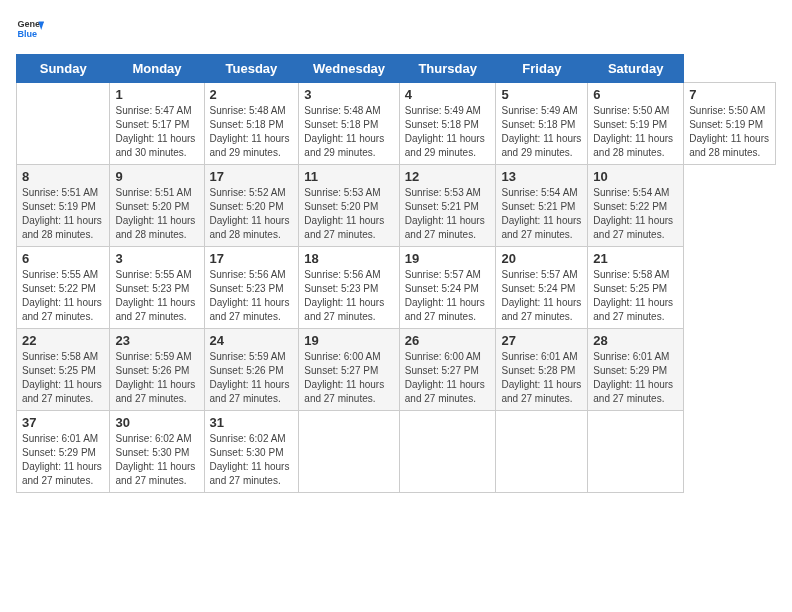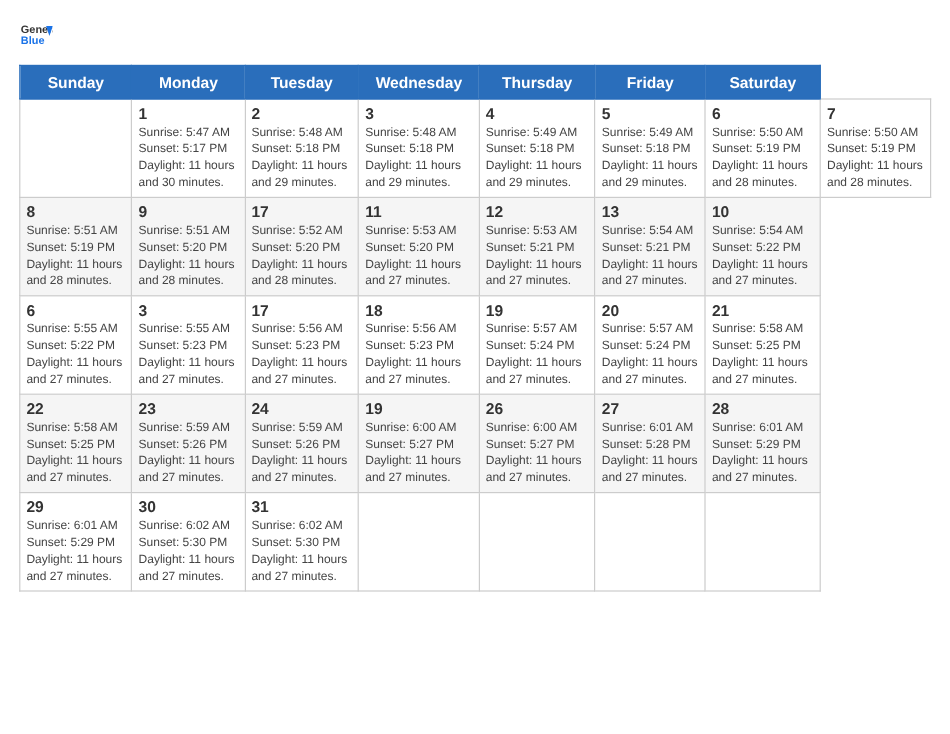--- a/index.html
+++ b/index.html
@@ -224,21 +224,21 @@
           <span class="day-num">27</span>
           <div class="day-info">Sunrise: 6:01 AM<br>Sunset: 5:28 PM<br>Daylight: 11 hours and 27 minutes.</div>
         </td>
         <td>
           <span class="day-num">28</span>
           <div class="day-info">Sunrise: 6:01 AM<br>Sunset: 5:29 PM<br>Daylight: 11 hours and 27 minutes.</div>
         </td>
       </tr>
       <tr>
         <td>
-          <span class="day-num">29</span>
+          <span class="day-num">37</span>
           <div class="day-info">Sunrise: 6:01 AM<br>Sunset: 5:29 PM<br>Daylight: 11 hours and 27 minutes.</div>
         </td>
         <td>
           <span class="day-num">30</span>
           <div class="day-info">Sunrise: 6:02 AM<br>Sunset: 5:30 PM<br>Daylight: 11 hours and 27 minutes.</div>
         </td>
         <td>
           <span class="day-num">31</span>
           <div class="day-info">Sunrise: 6:02 AM<br>Sunset: 5:30 PM<br>Daylight: 11 hours and 27 minutes.</div>
         </td>

